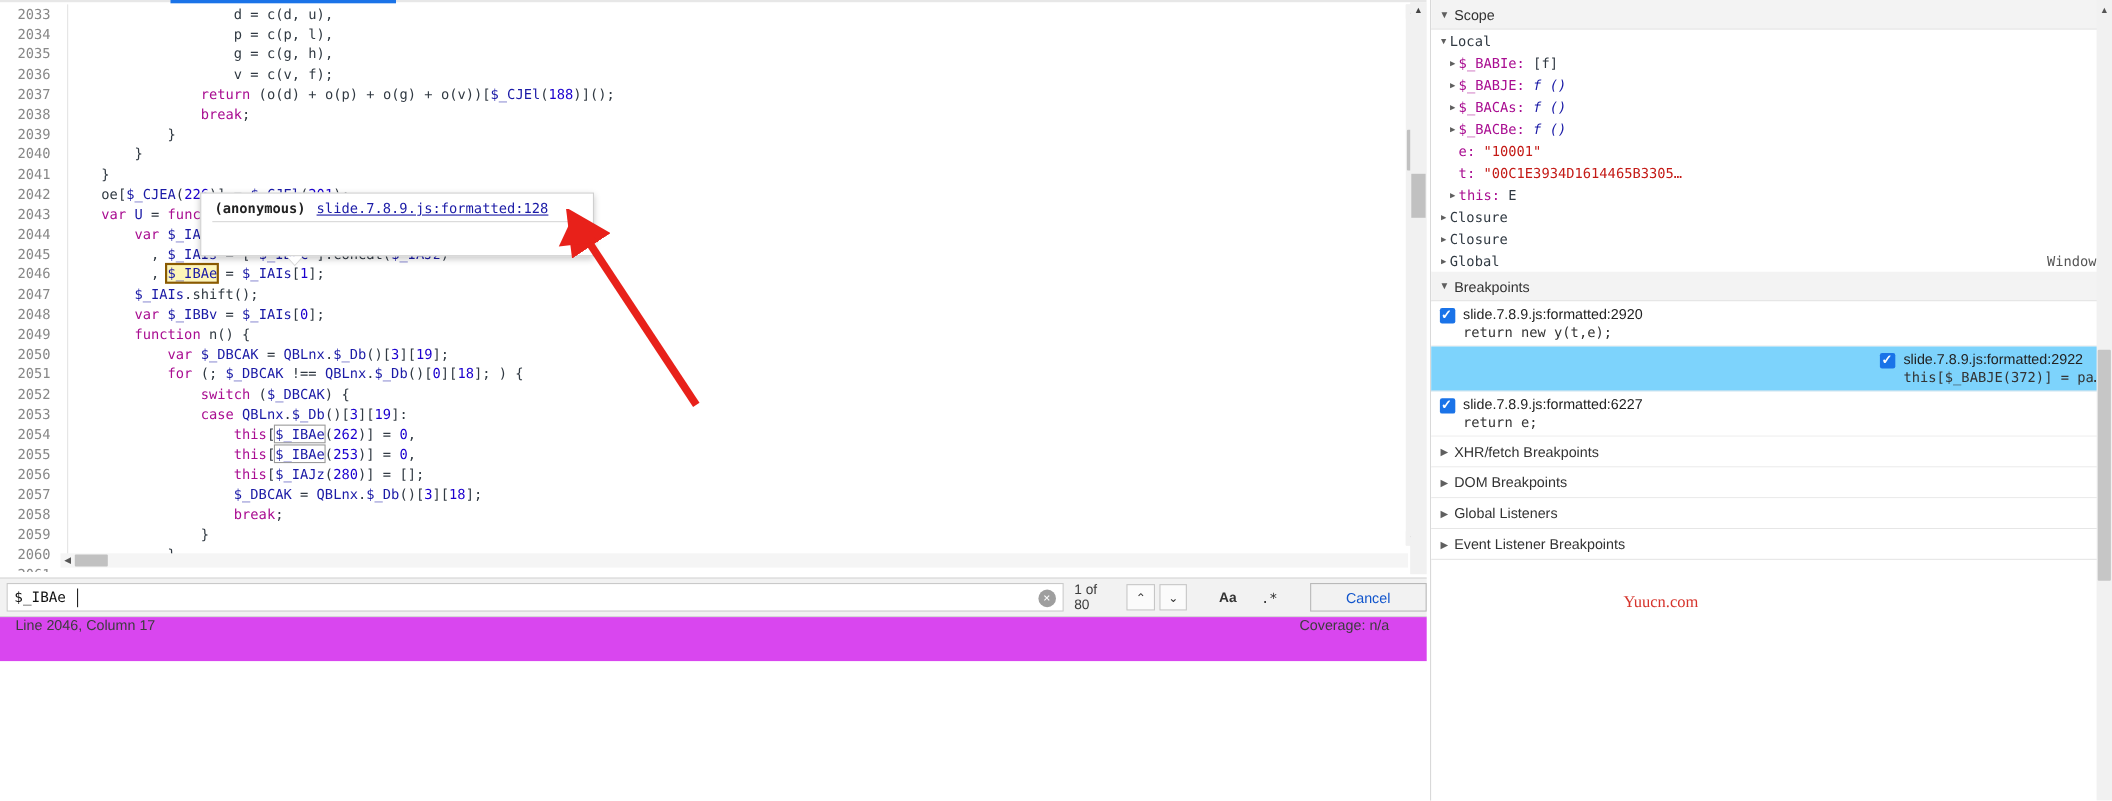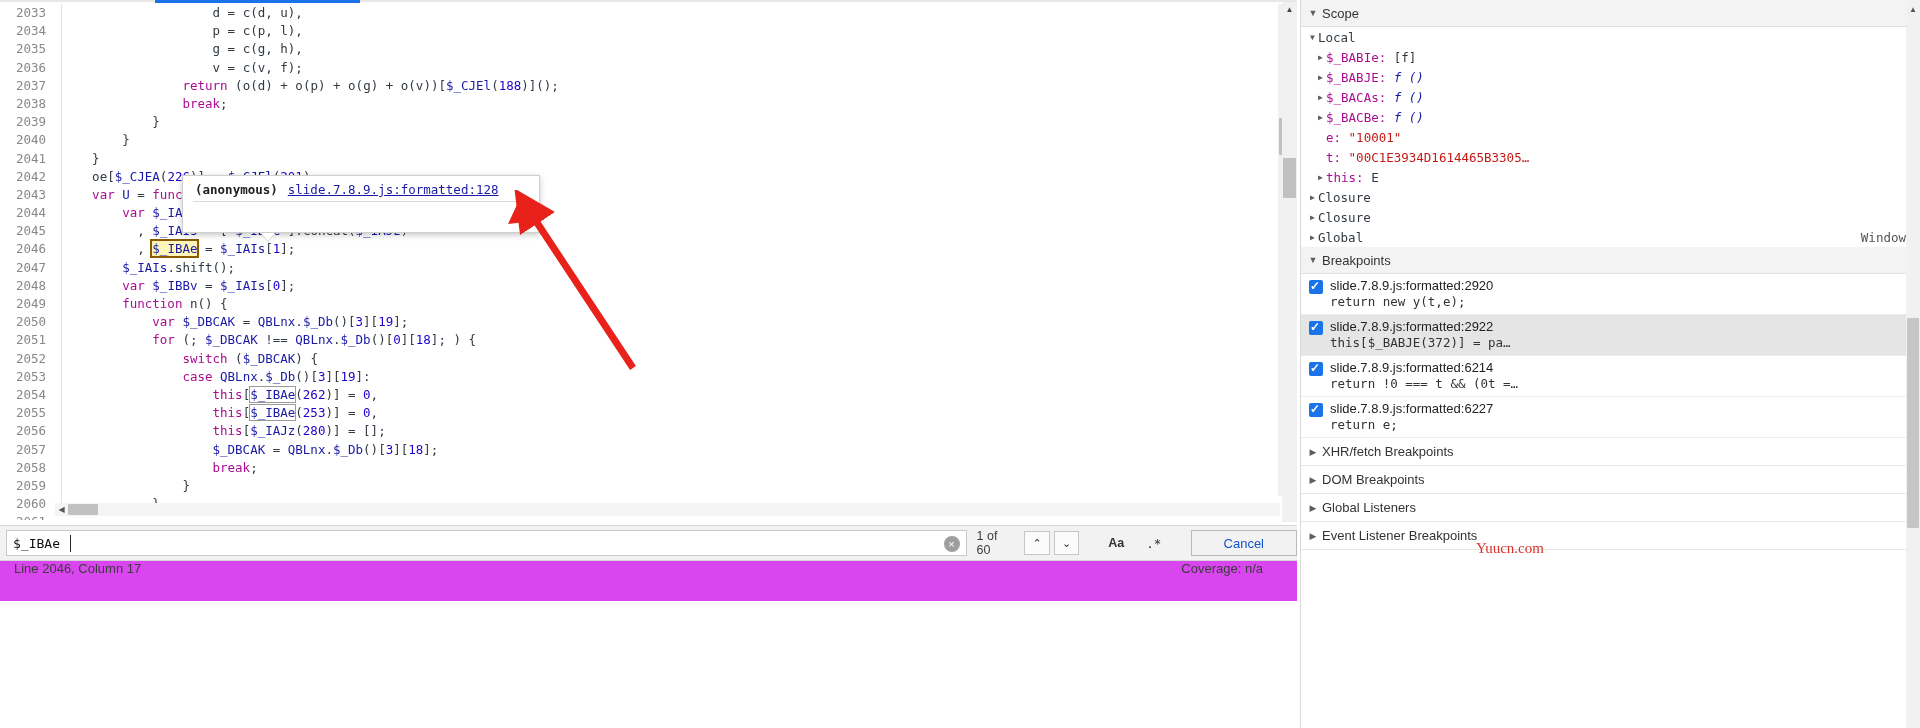--- a/index.html
+++ b/index.html
@@ -209,21 +209,21 @@
   .val-obj { color:#303942; }
   .indent1 { padding-left:14px; }
   .muted-right { margin-left:auto; margin-right:14px; color:#555;
     font-family:"DejaVu Sans Mono", monospace; font-size:12.5px; }
 
   .bp-item {
     border-bottom:1px solid #ececec; padding:4px 4px 5px 8px;
     display:flex; align-items:flex-start; gap:7px;
     background:#fff;
   }
-  .bp-item.active { background:#e5e5e5; border-right:5px solid #8d7a1b; }
+  .bp-item.active { background:#7dd3fc; border-right:5px solid #8d7a1b;justify-content:flex-end; }
   .cbox {
     width:14px; height:14px; min-width:14px; margin-top:2px;
     background:#1a73e8; border-radius:2px; position:relative;
   }
   .cbox:after {
     content:"✓"; position:absolute; left:1px; top:-2px;
     color:#fff; font-size:12px; line-height:16px; font-weight:bold;
   }
   .bp-text { display:flex; flex-direction:column; }
   .bp-loc { font-size:13px; color:#222; font-family:"Liberation Sans", sans-serif; }
@@ -312,21 +312,21 @@
     <line x1="133" y1="178" x2="26" y2="16" stroke="#e8211a" stroke-width="7" marker-end="url(#ah)"></line>
     <polygon points="22,4 44,30 8,34" fill="#e8211a"></polygon>
   </svg>
 
   <div id="searchbar">
     <div id="search-input-wrap">
       <input id="search-input" type="text" value="$_IBAe" style="">
       <div id="search-caret"></div>
       <div id="clear-icon">×</div>
     </div>
-    <div id="match-count">1 of 60</div>
+    <div id="match-count">1 of 80</div>
     <div class="nav-btn" id="btn-up">⌃</div>
     <div class="nav-btn" id="btn-down">⌄</div>
     <div class="tog-btn" id="btn-aa">Aa</div>
     <div class="tog-btn" id="btn-regex">.*</div>
     <div id="btn-cancel">Cancel</div>
   </div>
 
   <div id="statusbar">
     <div id="status-left">Line 2046, Column 17</div>
     <div id="status-right">Coverage: n/a</div>
@@ -381,27 +381,20 @@
         <div class="bp-item active">
           <div class="cbox"></div>
           <div class="bp-text">
             <div class="bp-loc">slide.7.8.9.js:formatted:2922</div>
             <div class="bp-src">this[$_BABJE(372)] = pa…</div>
           </div>
         </div>
         <div class="bp-item">
           <div class="cbox"></div>
           <div class="bp-text">
-            <div class="bp-loc">slide.7.8.9.js:formatted:6214</div>
-            <div class="bp-src">return !0 === t &amp;&amp; (0t =…</div>
-          </div>
-        </div>
-        <div class="bp-item">
-          <div class="cbox"></div>
-          <div class="bp-text">
             <div class="bp-loc">slide.7.8.9.js:formatted:6227</div>
             <div class="bp-src">return e;</div>
           </div>
         </div>
       </div>
 
     <div id="collapsed-list">
         <div class="collapsed-sec">
           <span class="tri">▶</span>
           <span>XHR/fetch Breakpoints</span>

